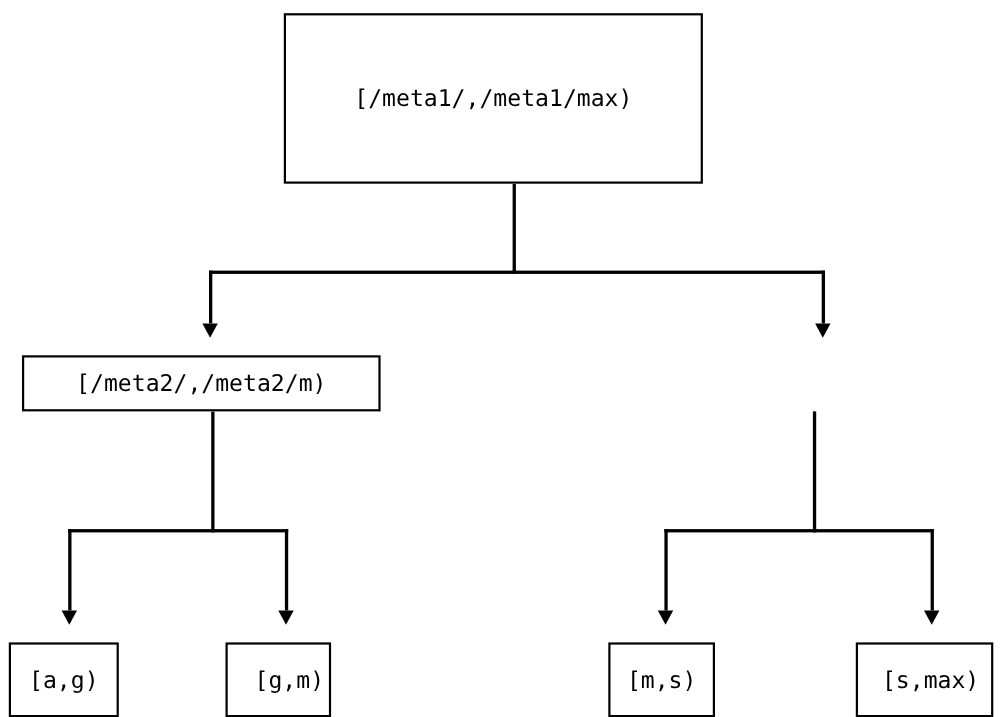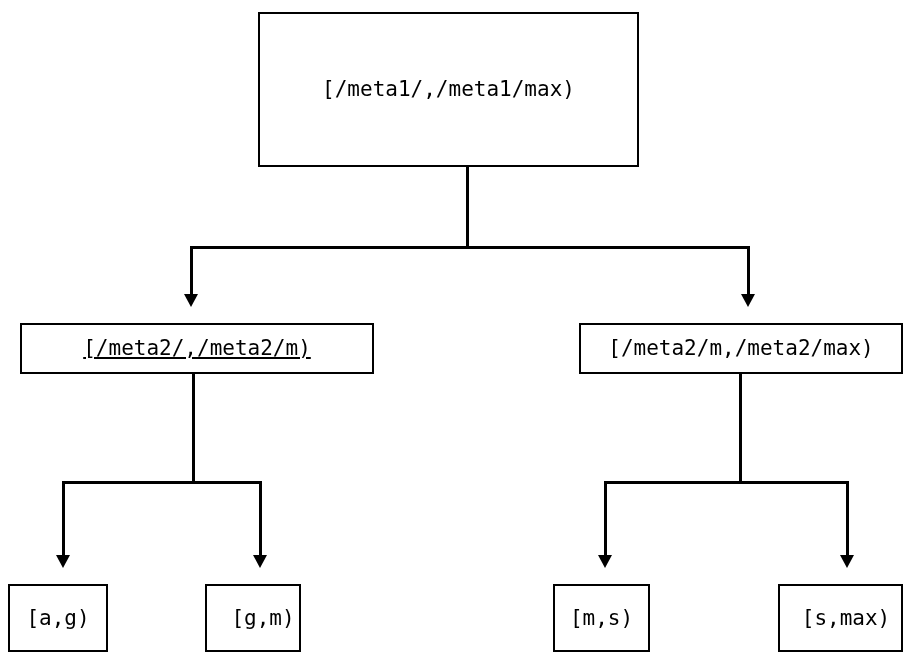--- a/index.html
+++ b/index.html
@@ -37,23 +37,22 @@
     left: 258px;
     top: 12px;
     width: 381px;
     height: 155px;
   }
   #node-root .node-label { font-size: 21px; }
   
   #node-mid-left {
     left: 20px;
     top: 323px;
-    width: 354px;
+    width: 326px;
     height: 51px;
-    text-decoration: underline;
   }
   #node-mid-right {
     left: 579px;
     top: 323px;
     width: 324px;
     height: 51px;
   }
   #node-mid-left .node-label,
   #node-mid-right .node-label { font-size: 21px; }
   
@@ -98,23 +97,20 @@
   <div class="edge-h" style="left:190px; top:246px; width:560px;"></div>
   <div class="edge-v" style="left:190px; top:246px; height:48px;"></div>
   <div class="arrowhead" style="left:184px; top:294px;"></div>
   <div class="edge-v" style="left:747px; top:246px; height:48px;"></div>
   <div class="arrowhead" style="left:741px; top:294px;"></div>
 
   <div class="node" id="node-mid-left">
     <span class="node-label">[/meta2/,/meta2/m)</span>
   </div>
 
-  <div class="node" id="node-mid-right">
-    <span class="node-label">[/meta2/m,/meta2/max)</span>
-  </div>
 
   <div class="edge-v" style="left:192px; top:374px; height:110px;"></div>
   <div class="edge-h" style="left:62px; top:481px; width:200px;"></div>
   <div class="edge-v" style="left:62px; top:481px; height:74px;"></div>
   <div class="arrowhead" style="left:56px; top:555px;"></div>
   <div class="edge-v" style="left:259px; top:481px; height:74px;"></div>
   <div class="arrowhead" style="left:253px; top:555px;"></div>
 
   <div class="edge-v" style="left:739px; top:374px; height:110px;"></div>
   <div class="edge-h" style="left:604px; top:481px; width:245px;"></div>

